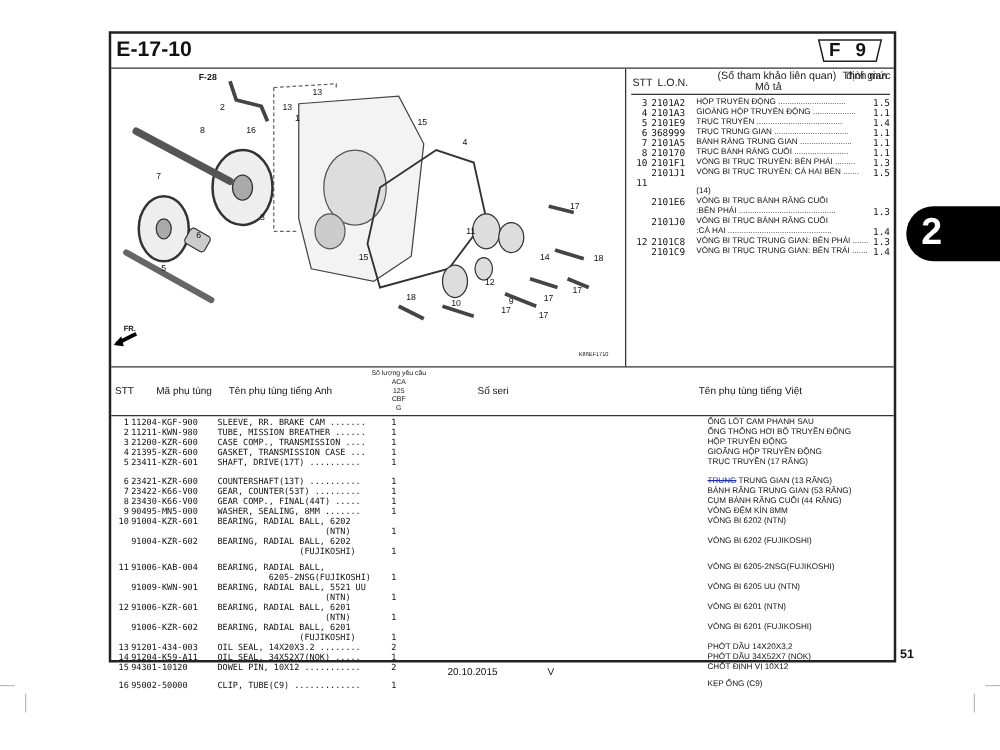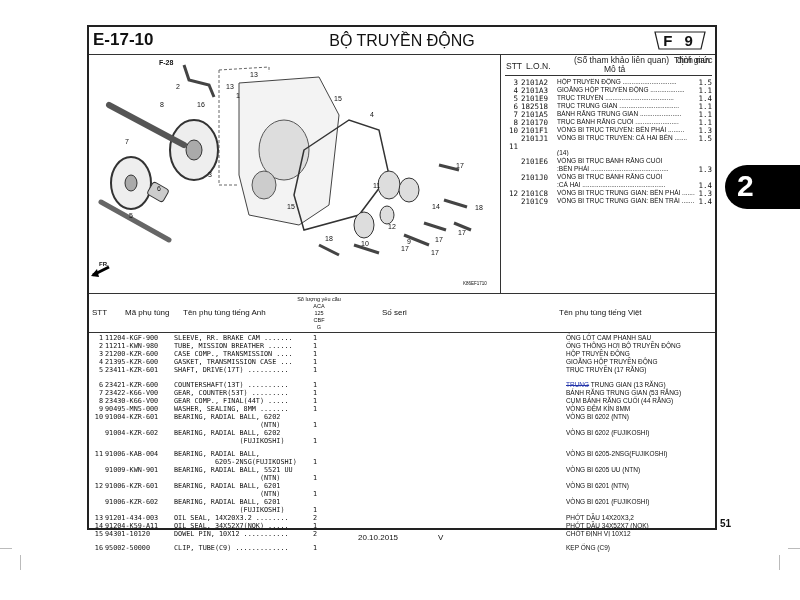--- a/index.html
+++ b/index.html
@@ -37,21 +37,20 @@
   .tab2 { position: absolute; left: 725px; top: 165px; width: 75px; height: 44px; background: #000; border-radius: 22px 0 0 22px; }
   .tab2 span { position: absolute; left: 12px; top: 4px; color: #fff; font-weight: bold; font-size: 30px; }
   .crop { position: absolute; background: #bbb; }
 </style>
 </head>
 <body>
 
 <div class="frame">
   <div class="header">
     <div class="code">E-17-10</div>
-    <div class="title">BỘ TRUYỀN ĐỘNG</div>
     <div class="fbadge">
       <svg width="54" height="21">
           <path d="M2 2 L52 2 L48 19 L6 19 Z" fill="none" stroke="#222" stroke-width="1.2"></path>
         </svg>
       <span>F 9</span>
     </div>
   </div>
 
   <div class="diagram">
     <svg width="412" height="238">
@@ -147,21 +146,21 @@
         <span class="time">1.1</span>
       </div>
     <div class="ref-row" style="top:39px">
         <span class="stt">5</span>
         <span class="lon">2101E9</span>
         <span class="desc">TRỤC TRUYỀN ......................................</span>
         <span class="time">1.4</span>
       </div>
     <div class="ref-row" style="top:47px">
         <span class="stt">6</span>
-        <span class="lon">182518</span>
+        <span class="lon">368999</span>
         <span class="desc">TRỤC TRUNG GIAN .................................</span>
         <span class="time">1.1</span>
       </div>
     <div class="ref-row" style="top:55px">
         <span class="stt">7</span>
         <span class="lon">2101A5</span>
         <span class="desc">BÁNH RĂNG TRUNG GIAN .......................</span>
         <span class="time">1.1</span>
       </div>
     <div class="ref-row" style="top:63px">

